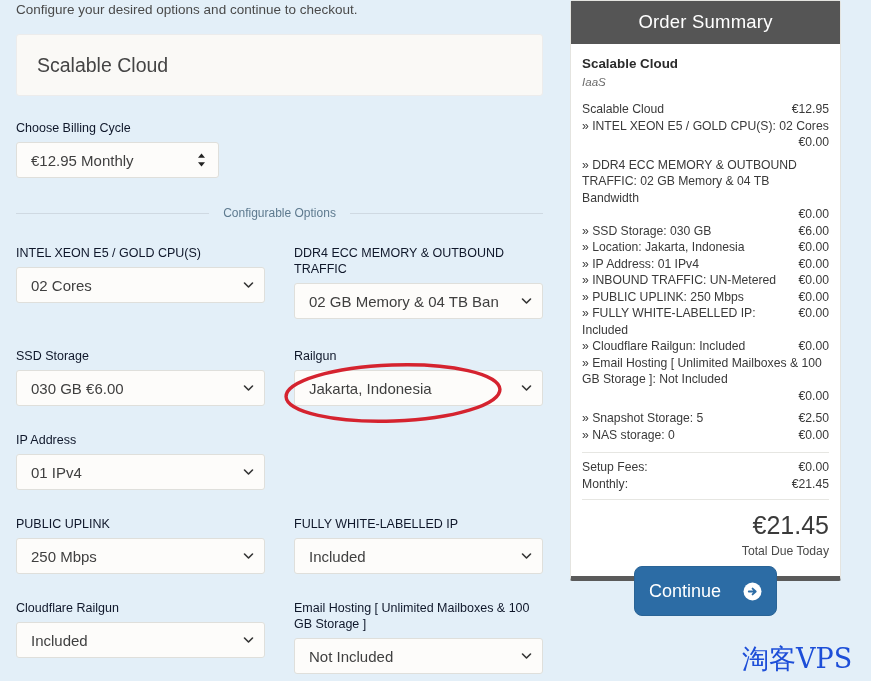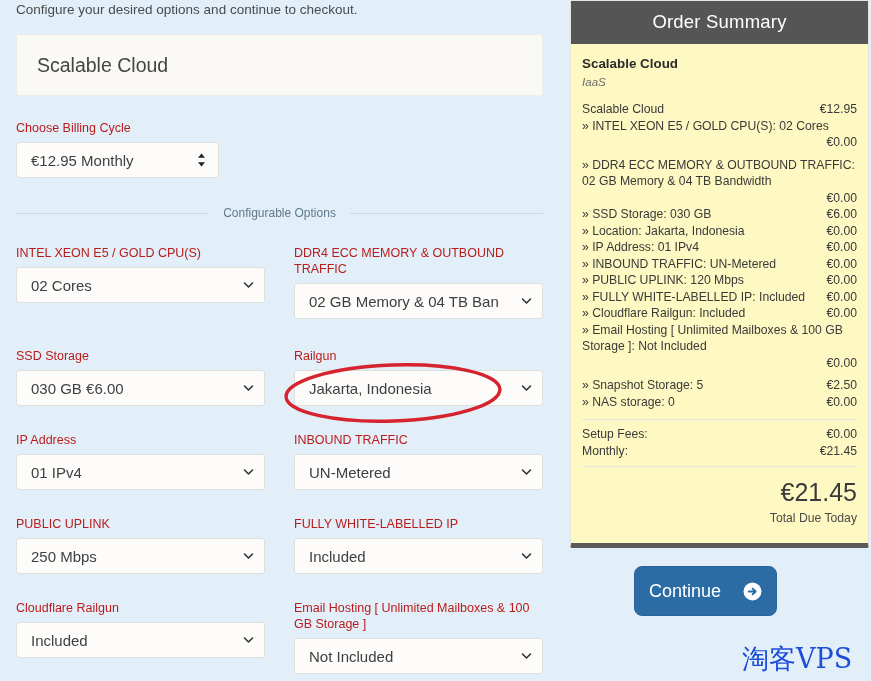--- a/index.html
+++ b/index.html
@@ -41,21 +41,21 @@
     padding-left: 20px;
     box-sizing: border-box;
   }
   .product-name-box .pn-text {
     font-size: 19.5px;
     color: #444;
   }
 
   .field-label {
     font-size: 12.5px;
-    color: #b91c1c;
+    color: #0f172a;
     margin-bottom: 6px;
     line-height: 16px;
   }
   .billing-wrap { margin-top: 24px; }
 
   .select-box {
     position: relative;
     background: #fdfcfa;
     border: 1px solid #dfdfdb;
     border-radius: 3px;
@@ -112,22 +112,22 @@
     white-space: nowrap;
   }
 
   
   .optcell { position: absolute; width: 249px; }
 
   
   .summary {
     position: absolute;
     left: 570px; top: 0;
-    width: 299px;
-    background: #fef9c3;
+    width: 271px;
+    background: #ffffff;
     border: 1px solid #e4e4e0;
     border-bottom: 5px solid #5a5a5a;
     border-radius: 3px 3px 2px 2px;
     box-sizing: border-box;
   }
   .summary-head {
     background: #555555;
     color: #ffffff;
     text-align: center;
     font-size: 18.5px;
@@ -313,31 +313,20 @@
     <div class="select-box">
       <span class="val">01 IPv4</span>
       <span class="chev">
         <svg width="11" height="11" viewBox="0 0 11 11">
             <path d="M1.5 3.5 L5.5 7.5 L9.5 3.5" stroke="#333" stroke-width="1.6" fill="none" stroke-linecap="round" stroke-linejoin="round"></path>
           </svg>
       </span>
     </div>
   </div>
 
-  <div class="optcell" style="left:294px; top:432px;">
-    <div class="field-label">INBOUND TRAFFIC</div>
-    <div class="select-box">
-      <span class="val">UN-Metered</span>
-      <span class="chev">
-        <svg width="11" height="11" viewBox="0 0 11 11">
-            <path d="M1.5 3.5 L5.5 7.5 L9.5 3.5" stroke="#333" stroke-width="1.6" fill="none" stroke-linecap="round" stroke-linejoin="round"></path>
-          </svg>
-      </span>
-    </div>
-  </div>
 
   <div class="optcell" style="left:16px; top:516px;">
     <div class="field-label">PUBLIC UPLINK</div>
     <div class="select-box">
       <span class="val">250 Mbps</span>
       <span class="chev">
         <svg width="11" height="11" viewBox="0 0 11 11">
             <path d="M1.5 3.5 L5.5 7.5 L9.5 3.5" stroke="#333" stroke-width="1.6" fill="none" stroke-linecap="round" stroke-linejoin="round"></path>
           </svg>
       </span>
@@ -417,21 +406,21 @@
         </div>
         <div class="sum-row">
           <span class="lbl">» IP Address: 01 IPv4</span>
           <span class="amt">€0.00</span>
         </div>
         <div class="sum-row">
           <span class="lbl">» INBOUND TRAFFIC: UN-Metered</span>
           <span class="amt">€0.00</span>
         </div>
         <div class="sum-row">
-          <span class="lbl">» PUBLIC UPLINK: 120 Mbps</span>
+          <span class="lbl">» PUBLIC UPLINK: 250 Mbps</span>
           <span class="amt">€0.00</span>
         </div>
         <div class="sum-row">
           <span class="lbl">» FULLY WHITE-LABELLED IP: Included</span>
           <span class="amt">€0.00</span>
         </div>
         <div class="sum-row">
           <span class="lbl">» Cloudflare Railgun: Included</span>
           <span class="amt">€0.00</span>
         </div>

